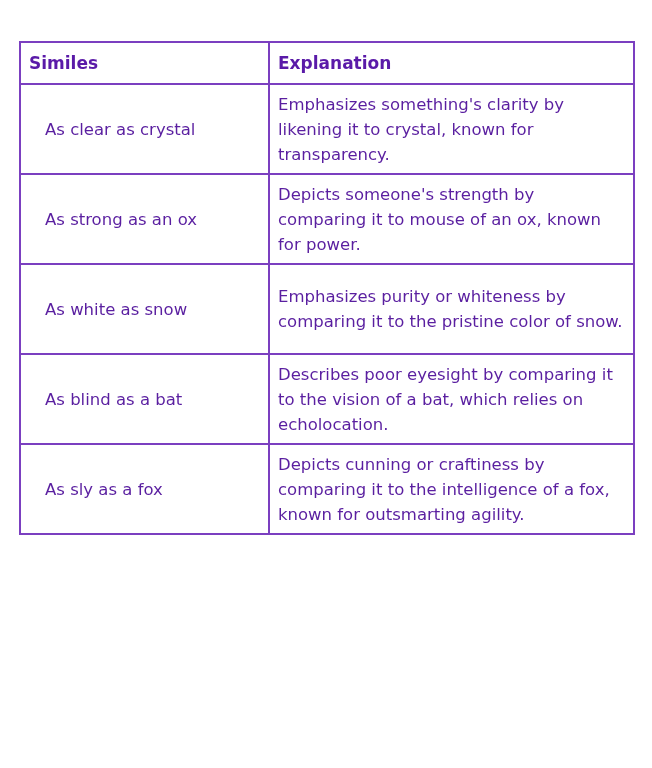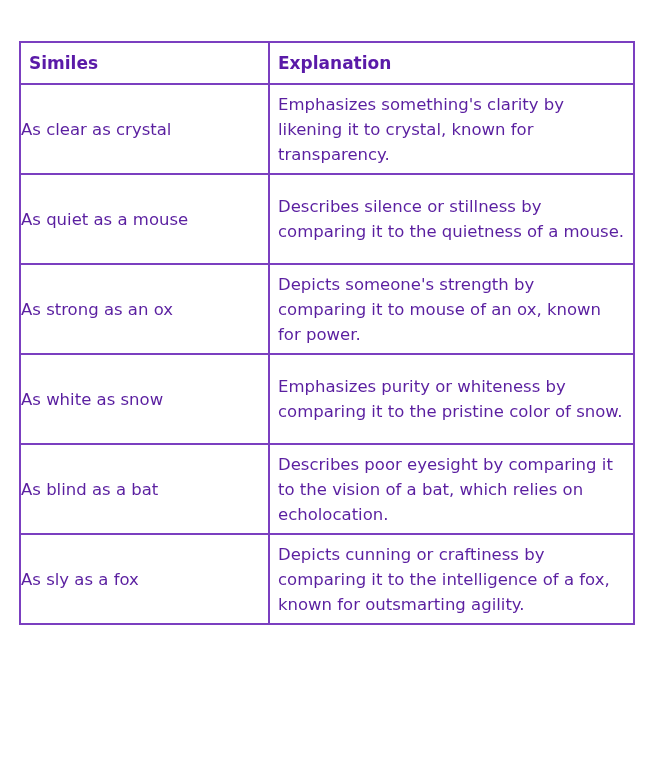--- a/index.html
+++ b/index.html
@@ -9,21 +9,21 @@
     border-collapse:collapse; table-layout:fixed;
     color:#5a1fa0;
   }
   td, th { border:2px solid #7b3fc0; padding:0 8px; vertical-align:middle; }
   col.c1 { width:249px; }
   col.c2 { width:365px; }
   th { height:40px; font-size:17px; font-weight:bold; color:#5a1aa8;margin-top:20px; }
   th.left { text-align:left; }
   th.center { text-align:left; }
   td { height:88px; font-size:16.5px; line-height:25px; }
-  td.simile { padding-left:0; }
+  td.simile { padding-left:24px; }
 </style>
 </head>
 <body>
 
 <table>
   <colgroup>
       <col class="c1">
       <col class="c2">
     </colgroup>
   <thead>
@@ -31,24 +31,20 @@
       <th class="left">Similes</th>
       <th class="center">Explanation</th>
     </tr>
   </thead>
   <tbody>
     <tr>
       <td class="simile">As clear as crystal</td>
       <td>Emphasizes something's clarity by likening it to crystal, known for transparency.</td>
     </tr>
     <tr>
-      <td class="simile">As quiet as a mouse</td>
-      <td>Describes silence or stillness by comparing it to the quietness of a mouse.</td>
-    </tr>
-    <tr>
       <td class="simile">As strong as an ox</td>
       <td>Depicts someone's strength by comparing it to mouse of an ox, known for power.</td>
     </tr>
     <tr>
       <td class="simile">As white as snow</td>
       <td>Emphasizes purity or whiteness by comparing it to the pristine color of snow.</td>
     </tr>
     <tr>
       <td class="simile">As blind as a bat</td>
       <td>Describes poor eyesight by comparing it to the vision of a bat, which relies on echolocation.</td>

